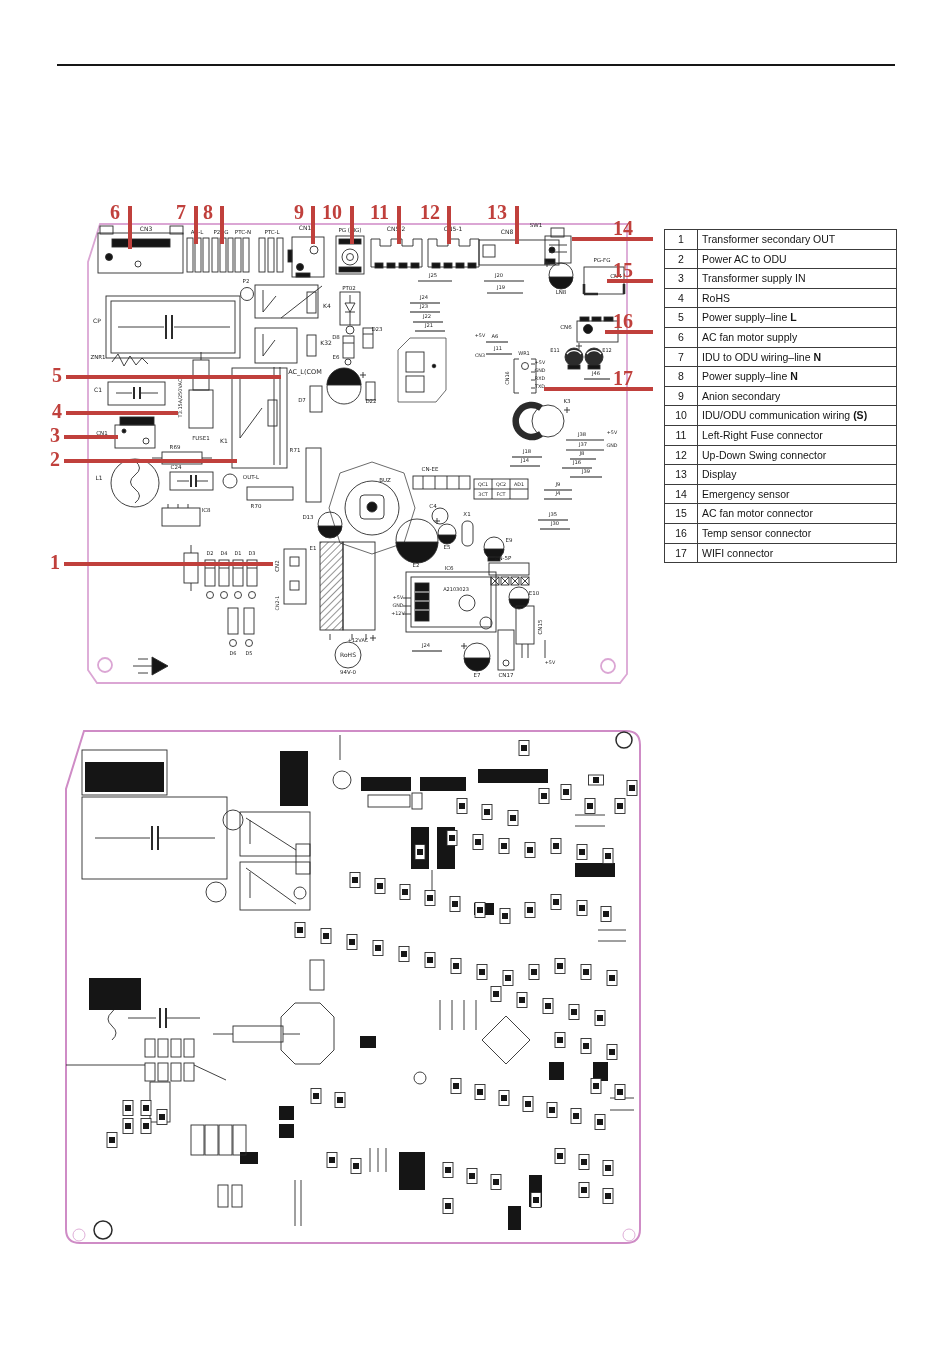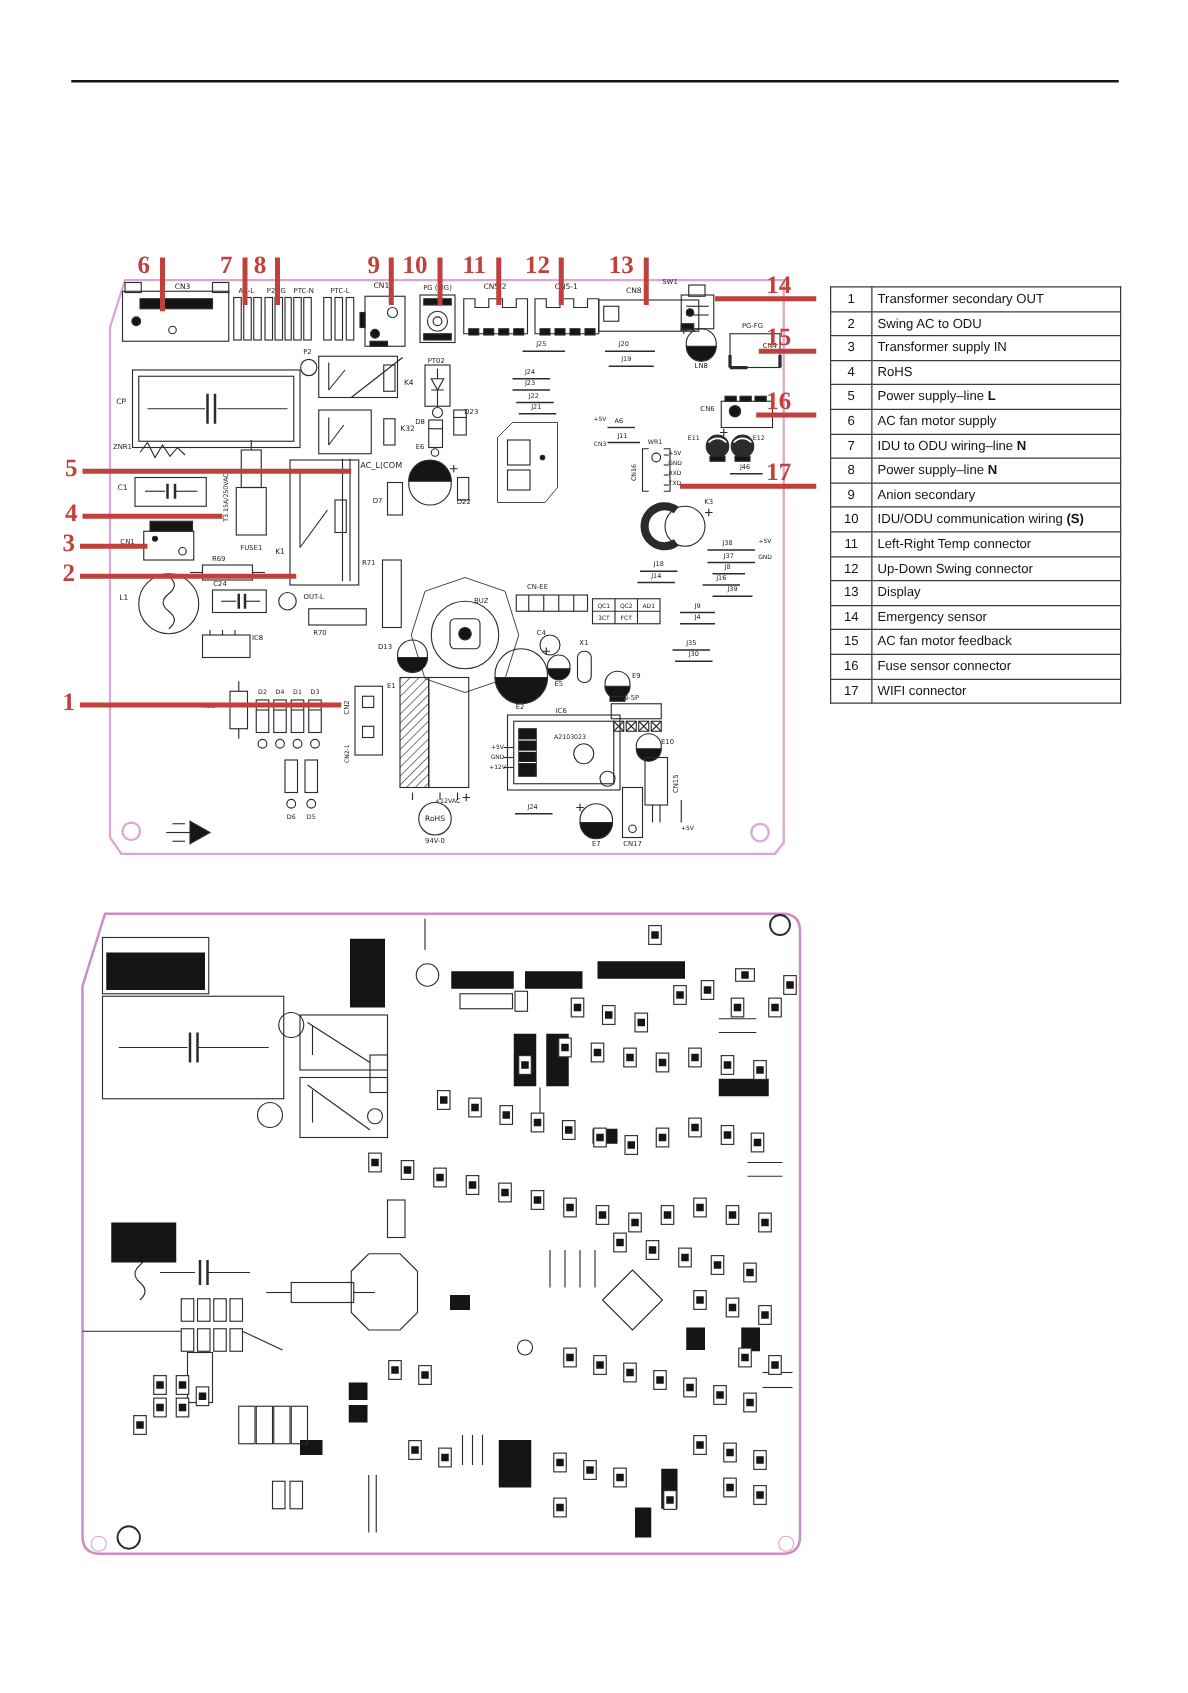--- a/index.html
+++ b/index.html
@@ -737,21 +737,21 @@
     </div>
 
   <table id="legend">
     <tbody>
         <tr>
           <td class="ln">1</td>
           <td class="ll">Transformer secondary OUT</td>
         </tr>
         <tr>
           <td class="ln">2</td>
-          <td class="ll">Swing AC to ODU</td>
+          <td class="ll">Power AC to ODU</td>
         </tr>
         <tr>
           <td class="ln">3</td>
           <td class="ll">Transformer supply IN</td>
         </tr>
         <tr>
           <td class="ln">4</td>
           <td class="ll">RoHS</td>
         </tr>
         <tr>
@@ -773,41 +773,41 @@
         <tr>
           <td class="ln">9</td>
           <td class="ll">Anion secondary</td>
         </tr>
         <tr>
           <td class="ln">10</td>
           <td class="ll">IDU/ODU communication wiring <b>(S)</b></td>
         </tr>
         <tr>
           <td class="ln">11</td>
-          <td class="ll">Left-Right Temp connector</td>
+          <td class="ll">Left-Right Fuse connector</td>
         </tr>
         <tr>
           <td class="ln">12</td>
           <td class="ll">Up-Down Swing connector</td>
         </tr>
         <tr>
           <td class="ln">13</td>
           <td class="ll">Display</td>
         </tr>
         <tr>
           <td class="ln">14</td>
           <td class="ll">Emergency sensor</td>
         </tr>
         <tr>
           <td class="ln">15</td>
-          <td class="ll">AC fan motor feedback</td>
+          <td class="ll">AC fan motor connector</td>
         </tr>
         <tr>
           <td class="ln">16</td>
-          <td class="ll">Fuse sensor connector</td>
+          <td class="ll">Temp sensor connector</td>
         </tr>
         <tr>
           <td class="ln">17</td>
           <td class="ll">WIFI connector</td>
         </tr>
       </tbody>
   </table>
 </div>
 
 </body></html>

